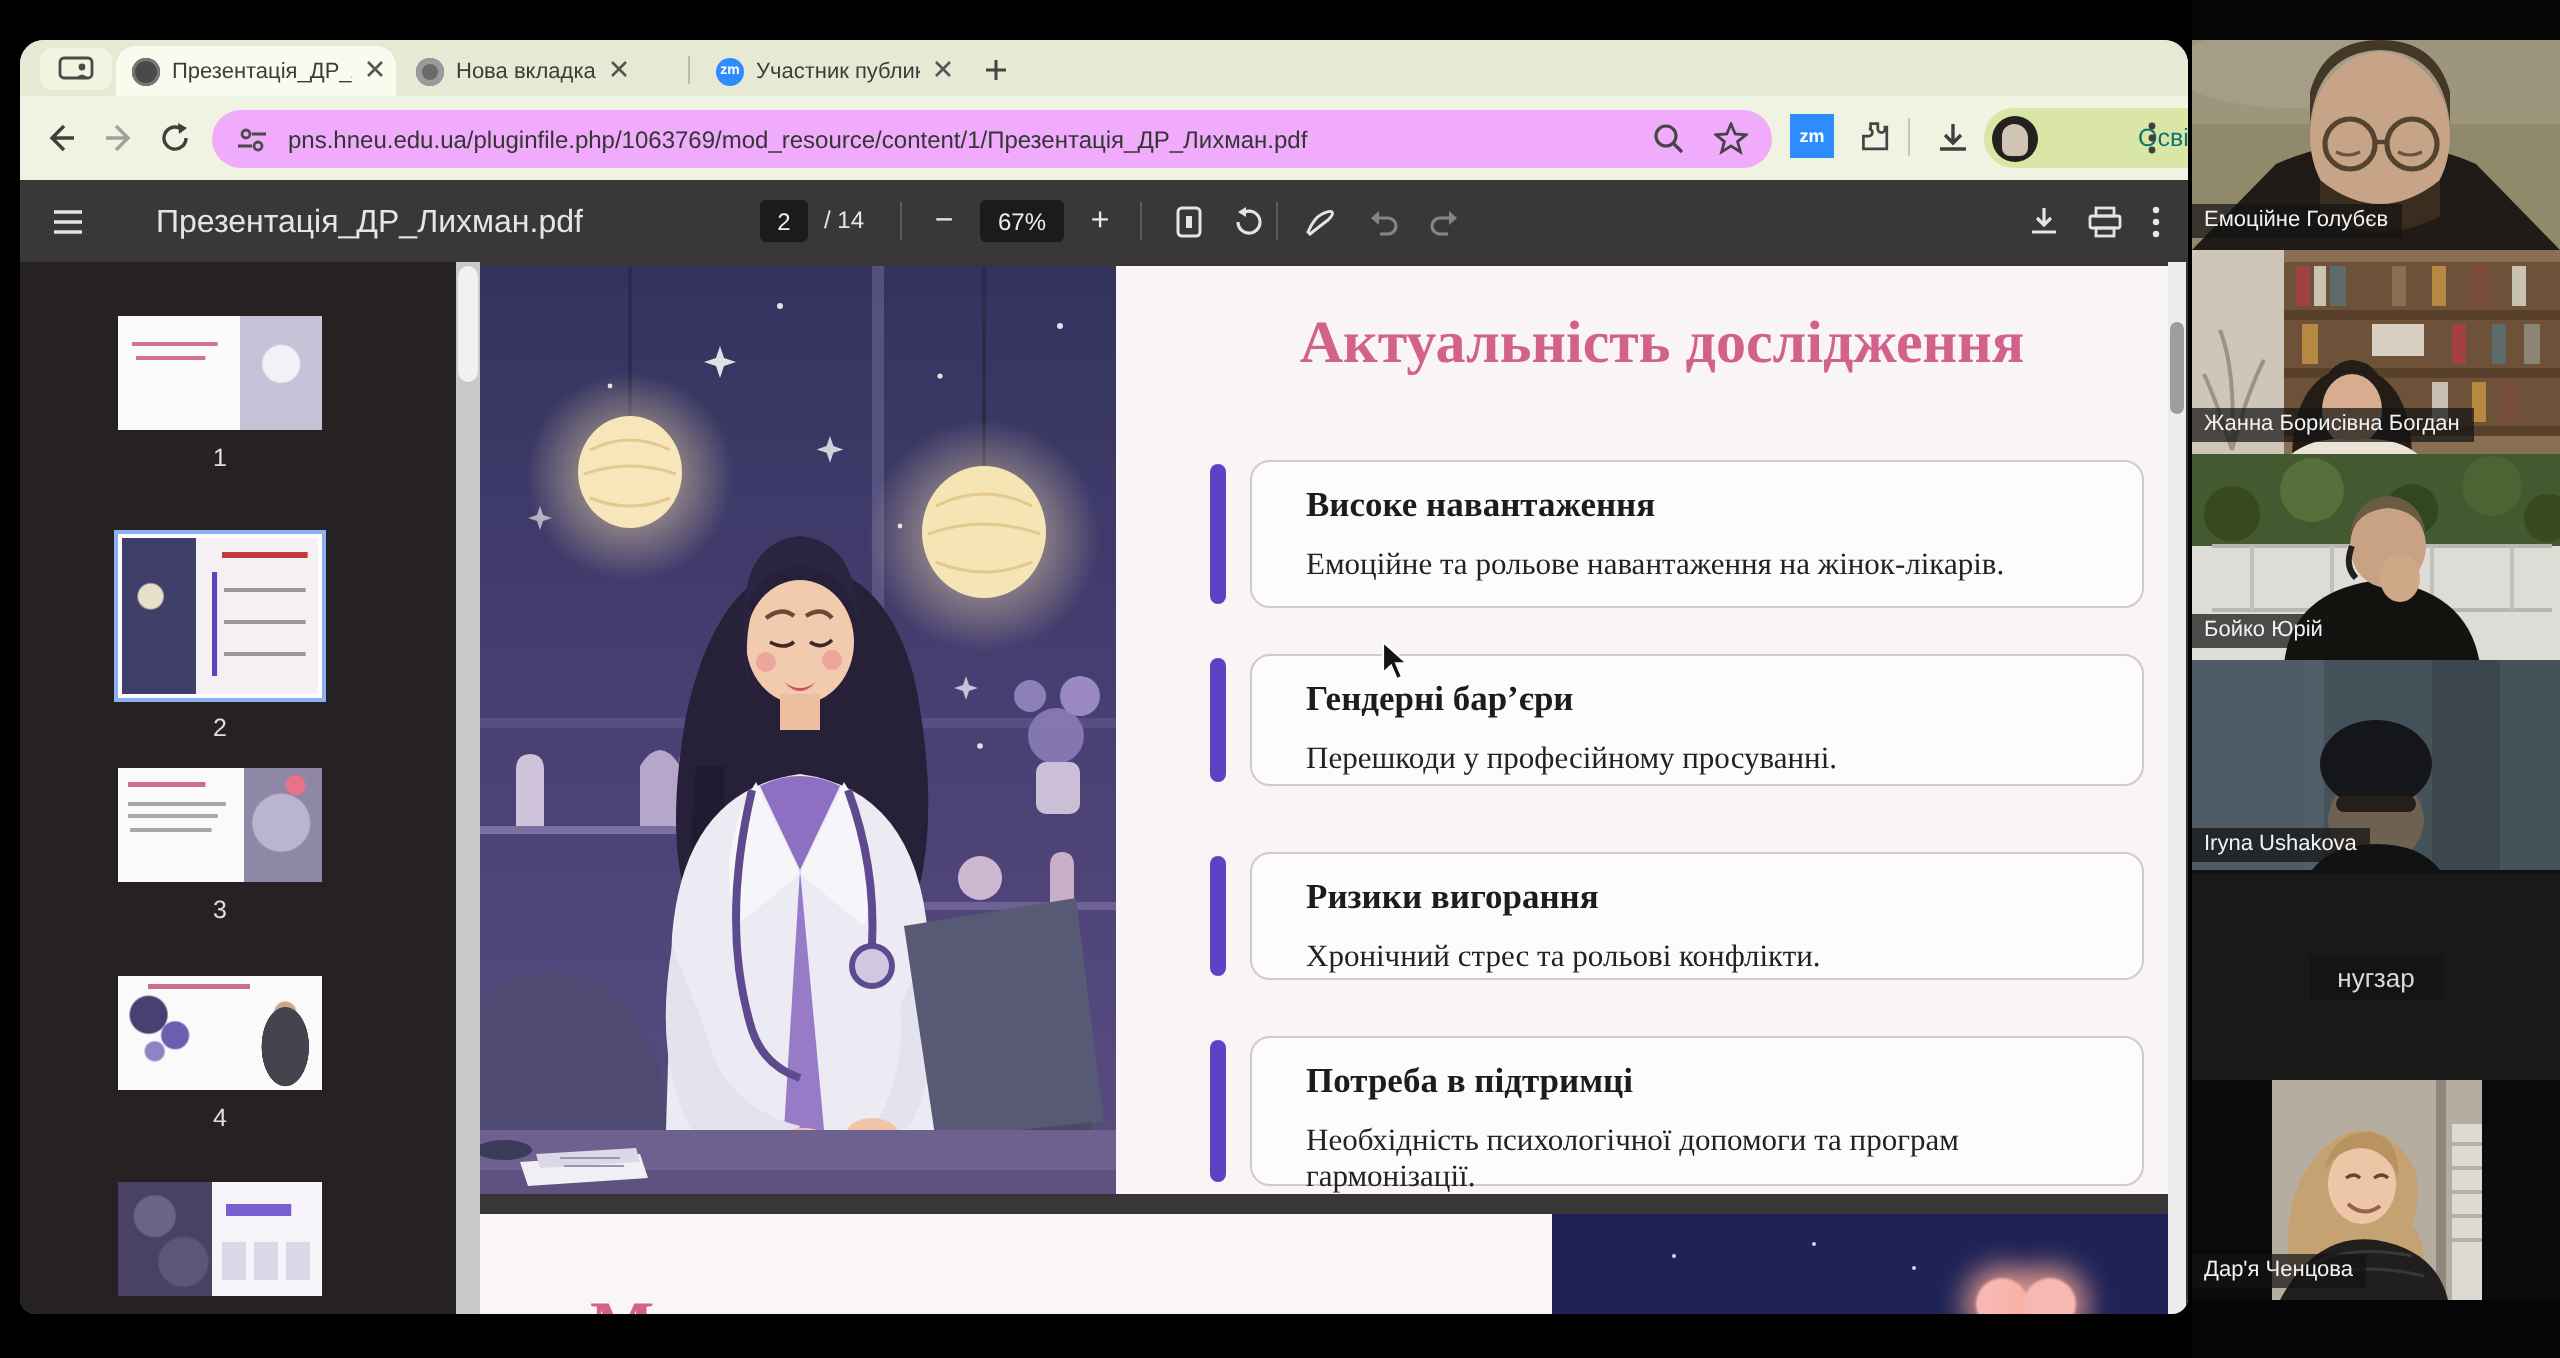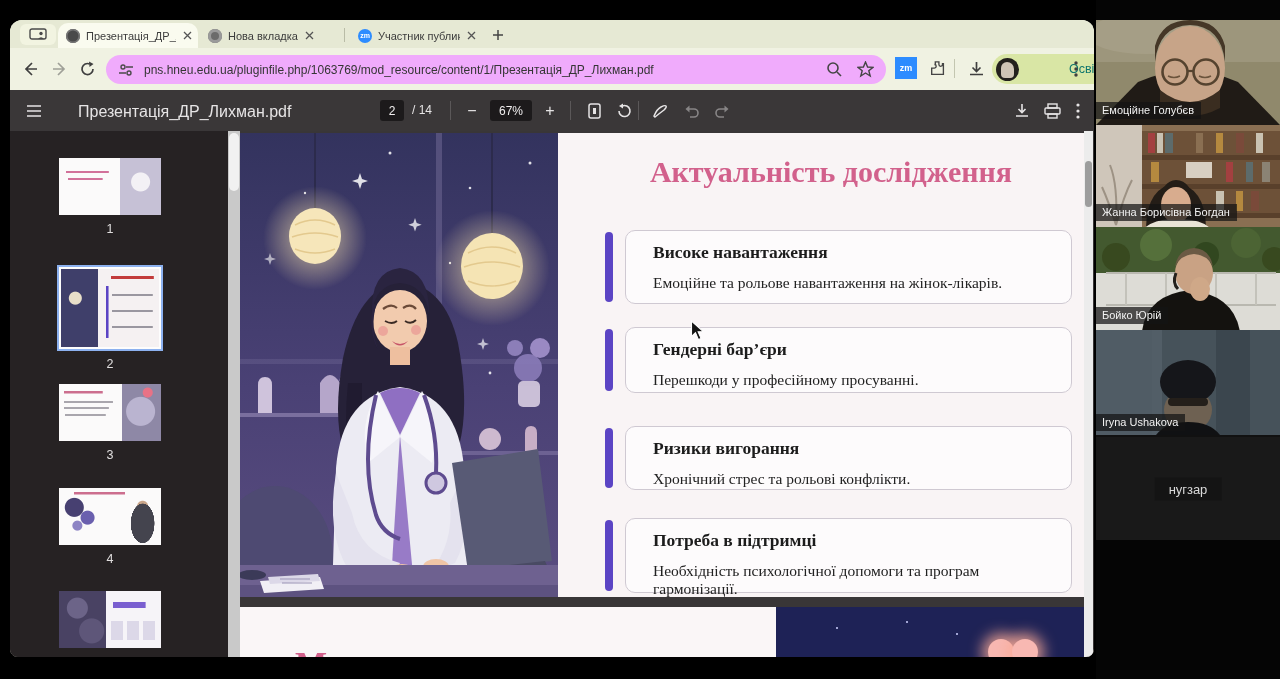--- a/index.html
+++ b/index.html
@@ -630,20 +630,39 @@
           </svg>
         </div>
     <span class="nameplate">Iryna Ushakova</span>
   </div>
 
   <div class="tile off" style="top: 437px; height: 103px;">
     <div class="tile-art"></div>
     <span class="nameplate">нугзар</span>
   </div>
 
+  <div class="tile" style="top: 540px; height: 110px;">
+    <div class="tile-art">
+          <svg viewBox="0 0 184 110" preserveAspectRatio="none">
+<rect width="184" height="110" fill="#0a0a0a"></rect>
+<rect x="40" width="105" height="110" fill="#b6ada1"></rect>
+<rect x="122" y="0" width="5" height="110" fill="#8f877b"></rect>
+<rect x="130" y="22" width="15" height="88" fill="#ded9d2"></rect>
+<path d="M130 32 H145 M130 44 H145 M130 56 H145 M130 68 H145 M130 80 H145" stroke="#b5afa6" stroke-width="2"></path>
+<path d="M52 110 Q40 62 64 36 Q86 14 106 36 Q118 50 110 72 Q122 88 110 110 Z" fill="#c5a271"></path>
+<ellipse cx="85" cy="52" rx="17" ry="20" fill="#ecc6a6"></ellipse>
+<path d="M66 46 Q70 26 88 26 Q104 28 103 48 Q96 34 84 34 Q72 35 66 46 Z" fill="#b8935f"></path>
+<path d="M77 49 q4 -3 7 0 M91 49 q4 -3 7 0" stroke="#5a4632" stroke-width="1.6" fill="none"></path>
+<path d="M78 62 q8 7 16 1" stroke="#9a5f52" stroke-width="2" fill="none"></path>
+<path d="M44 110 Q62 76 92 80 Q122 85 128 110 Z" fill="#211f1e"></path>
+<path d="M60 92 Q80 82 110 88 M56 100 Q84 90 116 98" stroke="#3a3735" stroke-width="1.5" fill="none"></path>
+          </svg>
+        </div>
+    <span class="nameplate">Дар'я Ченцова</span>
+  </div>
 </div>
 
   <div class="cursor" style="left:690px; top:320px;">
     <svg width="15" height="21">
         <path d="M1.5 1 L1.5 16.5 L5.5 12.8 L8.4 19.6 L11 18.4 L8.1 11.7 L13.3 11.5 Z" fill="#141414" stroke="#fdfdfd" stroke-width="1.1"></path>
       </svg>
   </div>
 </div>
 
 </body></html>

